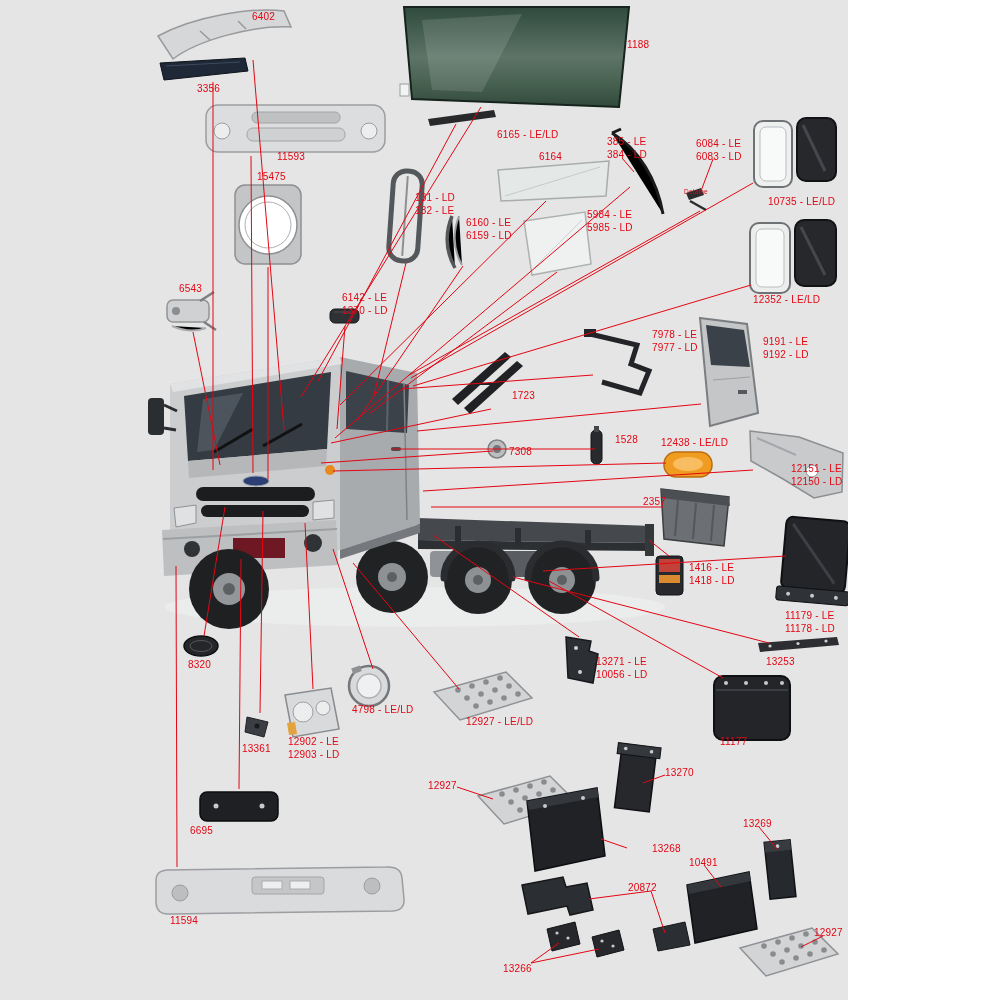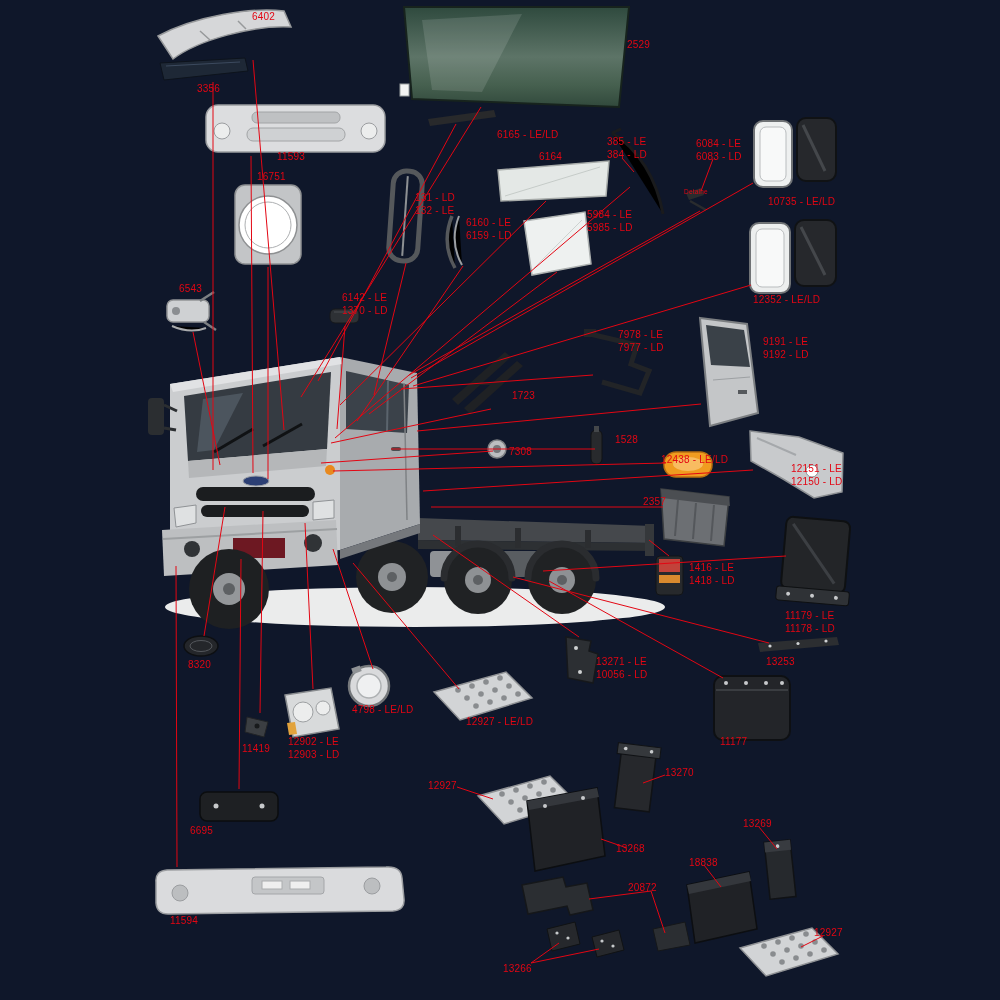--- a/index.html
+++ b/index.html
@@ -1,17 +1,17 @@
 <!DOCTYPE html>
 <html style="--accent: #e30613;"><head>
 <meta charset="utf-8">
 <style>
   html,body{margin:0;padding:0;background:#ffffff;}
   .canvas{
-    position:relative;width:1000px;height:1000px;background:#0f172a;overflow:hidden;
+    position:relative;width:848px;height:1000px;background:#e5e5e5;overflow:hidden;
     font-family:"Liberation Sans",sans-serif;
   }
   .canvas svg{position:absolute;left:0;top:0;}
   .part-label{
     position:absolute;z-index:3;color:var(--accent,#e30613);
     font-size:10px;line-height:1.25;white-space:pre-line;letter-spacing:.2px;
   }
   .part-label.tiny{font-size:6.5px;}
   .leader{stroke:var(--accent,#e30613);stroke-width:1;fill:none;}
 </style>
@@ -398,70 +398,70 @@
     <line class="leader" x1="823" y1="936" x2="801" y2="947"></line>
     <line class="leader" x1="531" y1="963" x2="559" y2="943"></line>
     <line class="leader" x1="531" y1="963" x2="599" y2="949"></line>
     <line class="leader" x1="713" y1="159" x2="701" y2="191"></line>
     <line class="leader" x1="622" y1="158" x2="634" y2="172"></line>
   </g>
 </svg>
 
 <div class="part-label" style="left:252px;top:11px">6402</div>
 <div class="part-label" style="left:197px;top:83px">3356</div>
-<div class="part-label" style="left:627px;top:39px">2529</div>
+<div class="part-label" style="left:627px;top:39px">1188</div>
 <div class="part-label" style="left:277px;top:151px">11593</div>
 <div class="part-label" style="left:497px;top:129px">6165 - LE/LD</div>
 <div class="part-label" style="left:539px;top:151px">6164</div>
 <div class="part-label" style="left:607px;top:136px">385 - LE
 384 - LD</div>
 <div class="part-label" style="left:696px;top:138px">6084 - LE
 6083 - LD</div>
 <div class="part-label" style="left:768px;top:196px">10735 - LE/LD</div>
-<div class="part-label" style="left:257px;top:171px">16751</div>
+<div class="part-label" style="left:257px;top:171px">15475</div>
 <div class="part-label" style="left:415px;top:192px">131 - LD
 132 - LE</div>
 <div class="part-label" style="left:466px;top:217px">6160 - LE
 6159 - LD</div>
 <div class="part-label" style="left:587px;top:209px">5984 - LE
 5985 - LD</div>
 <div class="part-label" style="left:753px;top:294px">12352 - LE/LD</div>
 <div class="part-label" style="left:179px;top:283px">6543</div>
 <div class="part-label" style="left:342px;top:292px">6142 - LE
 1370 - LD</div>
-<div class="part-label" style="left:618px;top:329px">7978 - LE
+<div class="part-label" style="left:652px;top:329px">7978 - LE
 7977 - LD</div>
 <div class="part-label" style="left:512px;top:390px">1723</div>
 <div class="part-label" style="left:763px;top:336px">9191 - LE
 9192 - LD</div>
 <div class="part-label" style="left:509px;top:446px">7308</div>
 <div class="part-label" style="left:615px;top:434px">1528</div>
-<div class="part-label" style="left:661px;top:454px">12438 - LE/LD</div>
+<div class="part-label" style="left:661px;top:437px">12438 - LE/LD</div>
 <div class="part-label" style="left:791px;top:463px">12151 - LE
 12150 - LD</div>
 <div class="part-label" style="left:643px;top:496px">2357</div>
 <div class="part-label" style="left:689px;top:562px">1416 - LE
 1418 - LD</div>
 <div class="part-label" style="left:785px;top:610px">11179 - LE
 11178 - LD</div>
 <div class="part-label" style="left:188px;top:659px">8320</div>
 <div class="part-label" style="left:766px;top:656px">13253</div>
 <div class="part-label" style="left:596px;top:656px">13271 - LE
 10056 - LD</div>
 <div class="part-label" style="left:466px;top:716px">12927 - LE/LD</div>
 <div class="part-label" style="left:352px;top:704px">4798 - LE/LD</div>
 <div class="part-label" style="left:288px;top:736px">12902 - LE
 12903 - LD</div>
-<div class="part-label" style="left:242px;top:743px">11419</div>
+<div class="part-label" style="left:242px;top:743px">13361</div>
 <div class="part-label" style="left:720px;top:736px">11177</div>
 <div class="part-label" style="left:190px;top:825px">6695</div>
 <div class="part-label" style="left:428px;top:780px">12927</div>
 <div class="part-label" style="left:665px;top:767px">13270</div>
-<div class="part-label" style="left:616px;top:843px">13268</div>
-<div class="part-label" style="left:689px;top:857px">18838</div>
+<div class="part-label" style="left:652px;top:843px">13268</div>
+<div class="part-label" style="left:689px;top:857px">10491</div>
 <div class="part-label" style="left:628px;top:882px">20872</div>
 <div class="part-label" style="left:743px;top:818px">13269</div>
 <div class="part-label" style="left:814px;top:927px">12927</div>
 <div class="part-label" style="left:503px;top:963px">13266</div>
 <div class="part-label" style="left:170px;top:915px">11594</div>
 <div class="part-label tiny" style="left:684px;top:188px">Detalhe</div>
 
 </div>
 
 </body></html>

